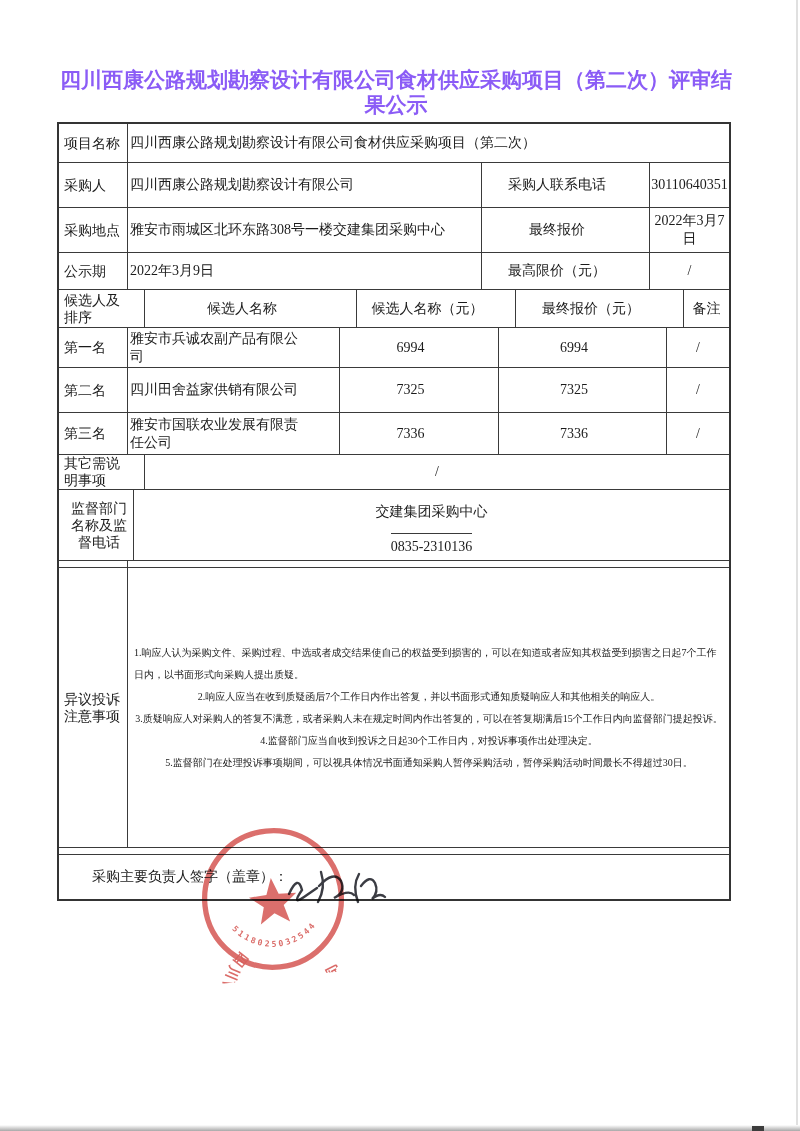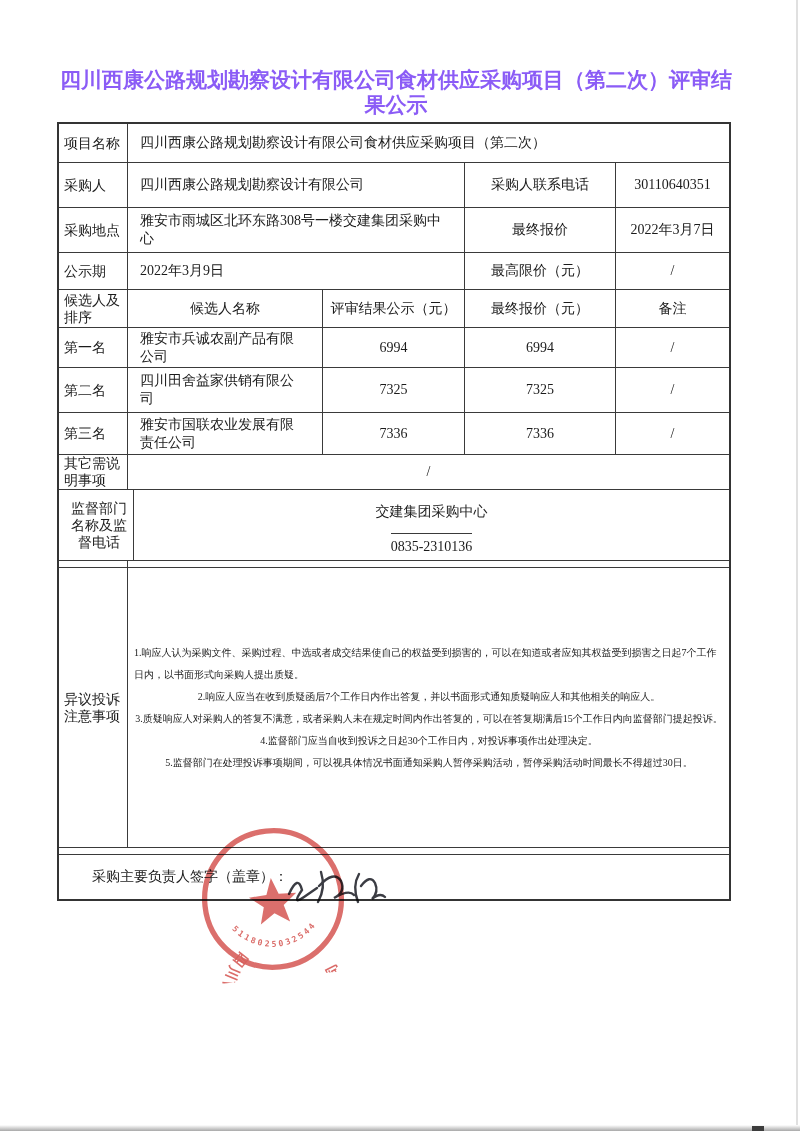--- a/index.html
+++ b/index.html
@@ -22,22 +22,22 @@
   }
   .row { display:flex; border-top:1px solid #3a3a3a; box-sizing:border-box; }
   .row:first-child { border-top:none; }
   .cell {
     box-sizing:border-box; border-left:1px solid #3a3a3a;
     display:flex; align-items:center; overflow:hidden;
   }
   .cell:first-child { border-left:none; }
   .label { flex:0 0 68px; width:68px; padding-left:5px; line-height:17px; }
   .label.cen { padding-left:0; justify-content:center; text-align:center;margin-left:6px; }
-  .l { padding-left:12px; line-height:18px; }
-  .c { justify-content:center; text-align:right; }
+  .l { padding-left:2px; line-height:18px; }
+  .c { justify-content:center; text-align:center;margin-left:17px; }
   .w-wide  { flex:1; }
   .w-c2    { flex:0 0 337px; }
   .w-c3    { flex:0 0 151px; }
   .w-c4    { flex:1; }
   .w-name  { flex:0 0 195px; }
   .w-doc   { flex:0 0 142px; }
   .w-final { flex:0 0 151px; }
   .w-rem   { flex:1; }
   .pr-loc  { padding-right:12px; }
   .pr-name { padding-right:18px; }
@@ -102,21 +102,21 @@
   <div class="row" style="height:37px">
     <div class="cell label">公示期</div>
     <div class="cell w-c2 l">2022年3月9日</div>
     <div class="cell w-c3 c">最高限价（元）</div>
     <div class="cell w-c4 c">/</div>
   </div>
 
   <div class="row" style="height:38px">
     <div class="cell label">候选人及排序</div>
     <div class="cell w-name c">候选人名称</div>
-    <div class="cell w-doc c">评审结果公示（元）</div>
+    <div class="cell w-doc c">候选人名称（元）</div>
     <div class="cell w-final c">最终报价（元）</div>
     <div class="cell w-rem c">备注</div>
   </div>
 
   <div class="row" style="height:40px">
     <div class="cell label">第一名</div>
     <div class="cell w-name l pr-name">雅安市兵诚农副产品有限公司</div>
     <div class="cell w-doc c">6994</div>
     <div class="cell w-final c">6994</div>
     <div class="cell w-rem c">/</div>

